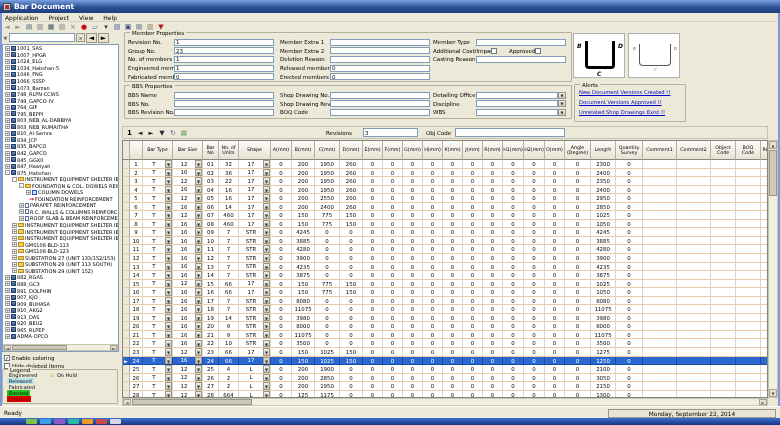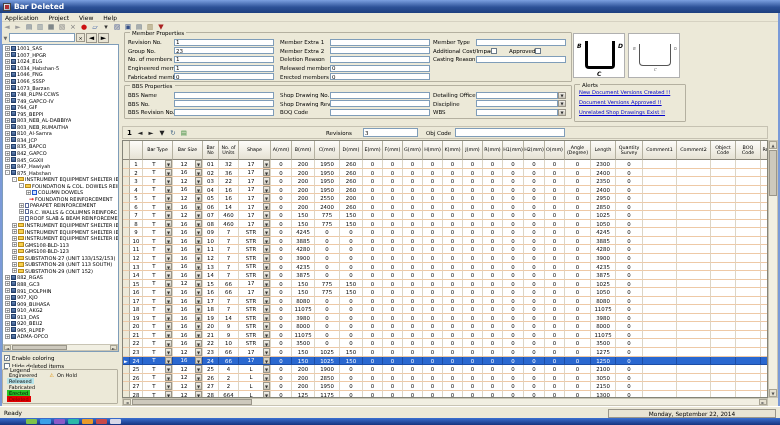--- a/index.html
+++ b/index.html
@@ -85,21 +85,21 @@
   .statusbar{left:0;top:406px;width:780px;height:12px;background:#ece9d8;border-top:1px solid #fff;display:flex;align-items:center;font-size:5.8px}
   .datepanel{position:absolute;right:4px;top:1.5px;width:168px;height:9px;border:1px solid #9a968a;background:#e8e4d4;text-align:center;line-height:8px;font-size:5.8px}
   .taskbar{left:0;top:418px;width:780px;height:7px;background:linear-gradient(#3a6fd0,#16337e);display:flex;align-items:center;padding-left:26px}
   .tkblob{width:11px;height:5px;border-radius:1px;margin-right:3px;flex:none}
 </style>
 </head>
 <body>
 
 <div class="abs titlebar">
   <span class="appicon"></span>
-  <span>Bar Deleted</span>
+  <span>Bar Document</span>
 </div>
 <div class="abs menubar">
     <span class="menuitem">Application</span>
     <span class="menuitem">Project</span>
     <span class="menuitem">View</span>
     <span class="menuitem">Help</span>
   </div>
 <div class="abs toolbar">
     <span class="tbicon" style="color: rgb(154, 154, 154);">◄</span>
     <span class="tbicon" style="color: rgb(154, 154, 154);">►</span>

